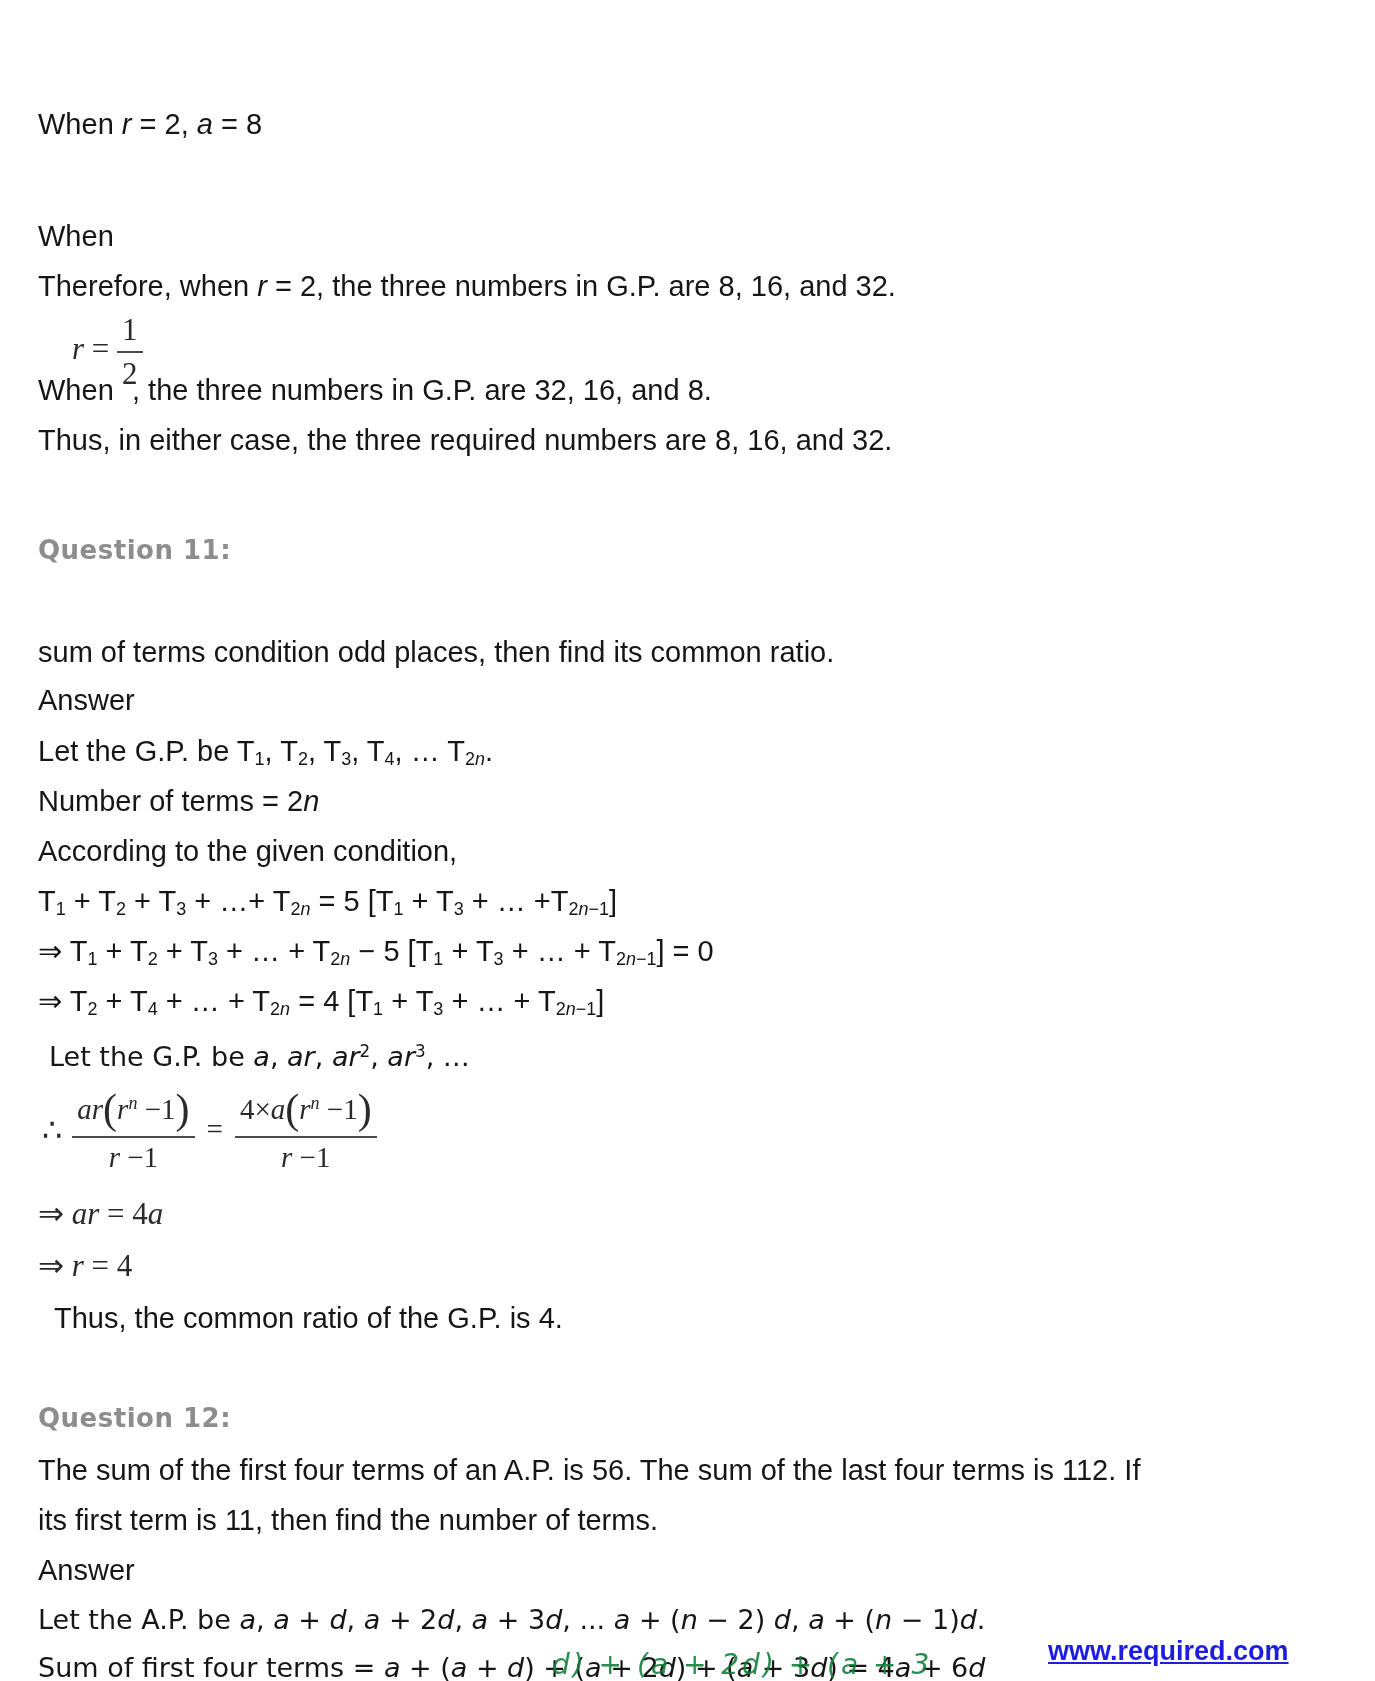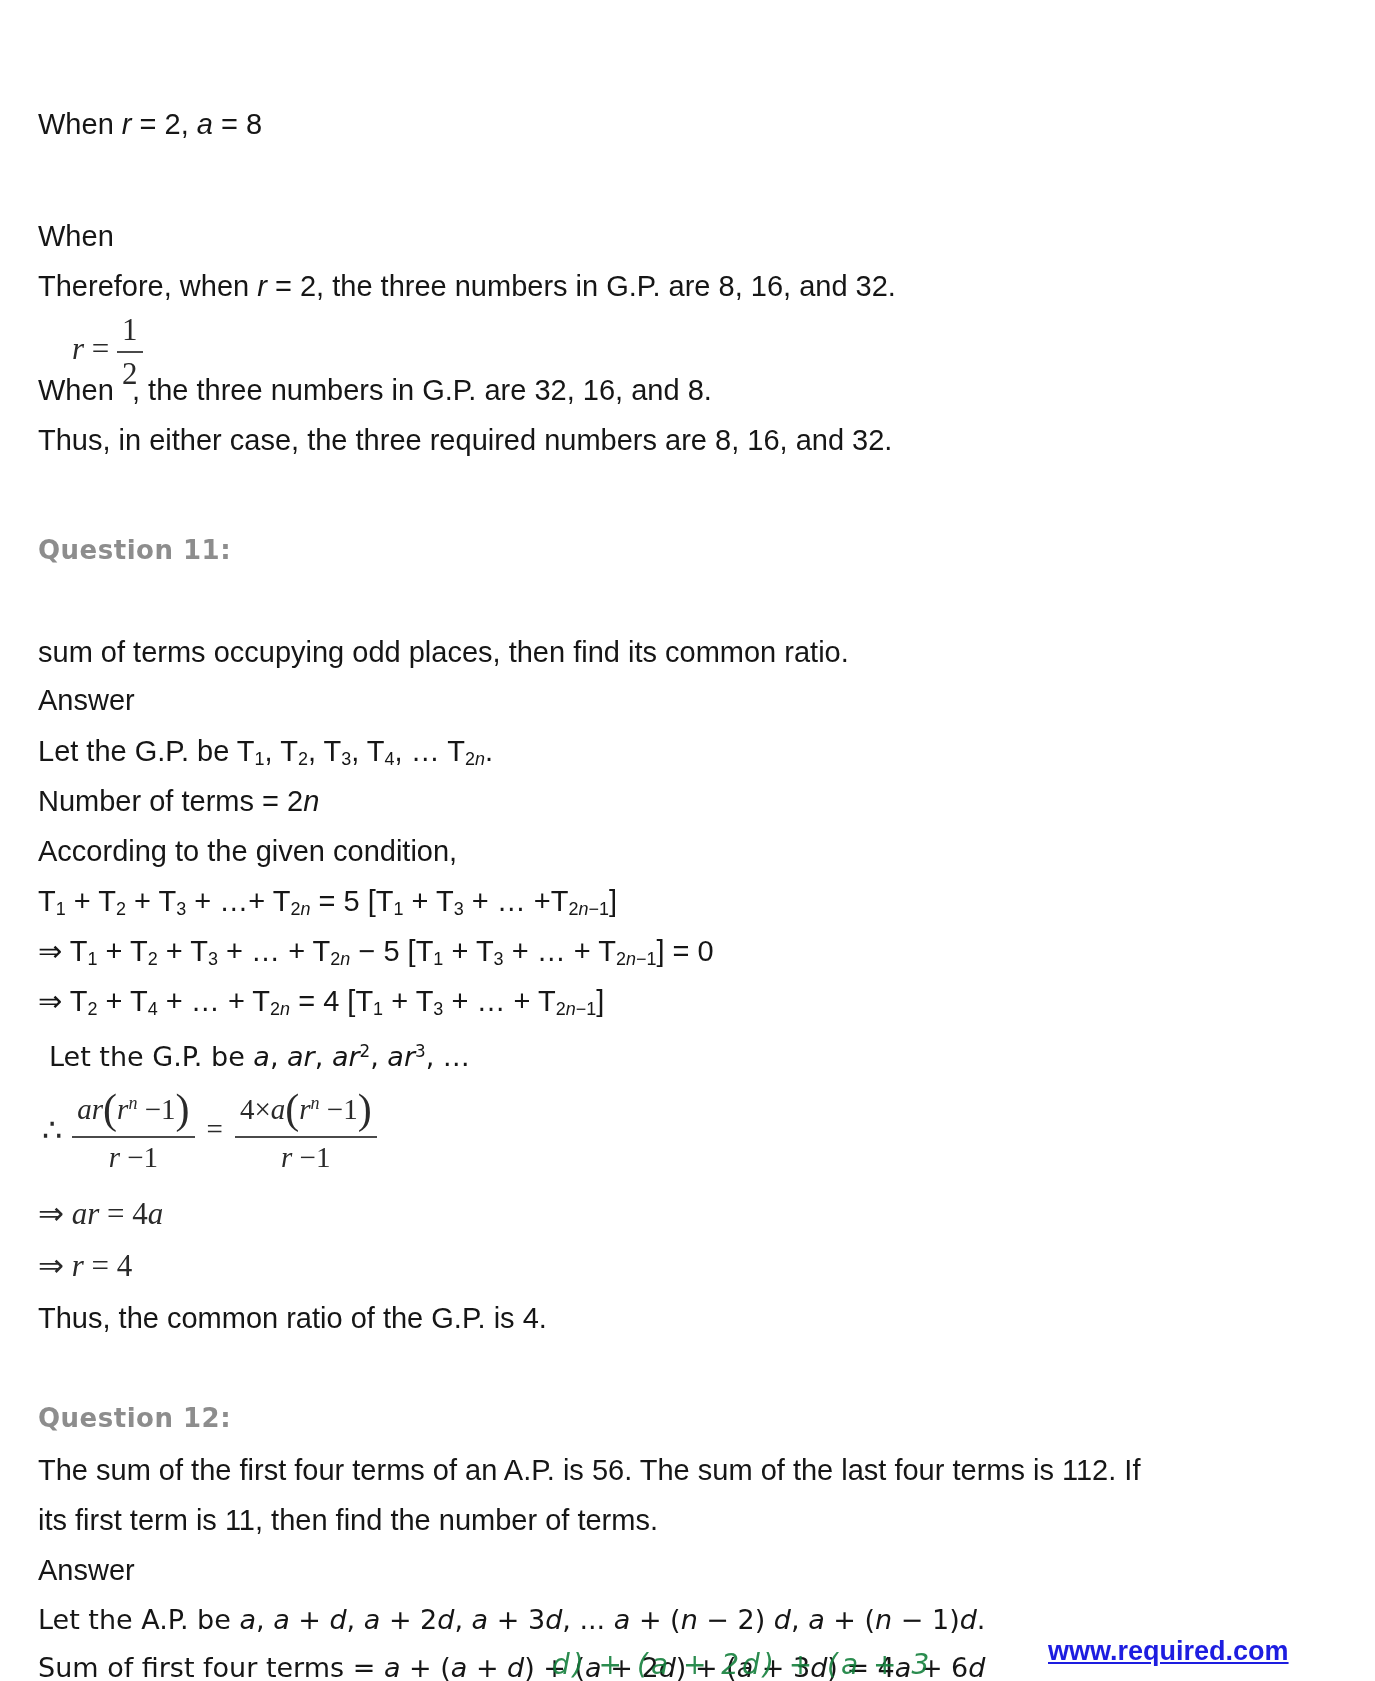--- a/index.html
+++ b/index.html
@@ -76,21 +76,21 @@
 
 <div class="page">
     <div class="block blk-body" style="top: 106px;">When <i>r</i> = 2, <i>a</i> = 8</div>
     <div class="block blk-body" style="top: 218px;">When</div>
     <div class="block blk-body" style="top: 268px;">Therefore, when <i>r</i> = 2, the three numbers in G.P. are 8, 16, and 32.</div>
     <div class="block blk-serif" style="top: 312px; left: 72px;"><i>r</i> = <span class="frac"><span class="num">1</span><span class="den">2</span></span></div>
     <div class="block blk-body" style="top: 372px; left: 38px;">When</div>
     <div class="block blk-body" style="top: 372px; left: 132px;">, the three numbers in G.P. are 32, 16, and 8.</div>
     <div class="block blk-body" style="top: 422px;">Thus, in either case, the three required numbers are 8, 16, and 32.</div>
     <div class="block blk-heading" style="top: 532px;">Question 11:</div>
-    <div class="block blk-body" style="top: 634px;">sum of terms occupying odd places, then find its common ratio.</div>
+    <div class="block blk-body" style="top: 634px;">sum of terms condition odd places, then find its common ratio.</div>
     <div class="block blk-body" style="top: 682px;">Answer</div>
     <div class="block blk-body" style="top: 733px;">Let the G.P. be T<sub>1</sub>, T<sub>2</sub>, T<sub>3</sub>, T<sub>4</sub>, … T<sub>2<i>n</i></sub>.</div>
     <div class="block blk-body" style="top: 783px;">Number of terms = 2<i>n</i></div>
     <div class="block blk-body" style="top: 833px;">According to the given condition,</div>
     <div class="block blk-body" style="top: 883px;">T<sub>1</sub> + T<sub>2</sub> + T<sub>3</sub> + …+ T<sub>2<i>n</i></sub> = 5 [T<sub>1</sub> + T<sub>3</sub> + … +T<sub>2<i>n</i>−1</sub>]</div>
     <div class="block blk-body" style="top: 933px;">⇒ T<sub>1</sub> + T<sub>2</sub> + T<sub>3</sub> + … + T<sub>2<i>n</i></sub> − 5 [T<sub>1</sub> + T<sub>3</sub> + … + T<sub>2<i>n</i>−1</sub>] = 0</div>
     <div class="block blk-body" style="top: 983px;">⇒ T<sub>2</sub> + T<sub>4</sub> + … + T<sub>2<i>n</i></sub> = 4 [T<sub>1</sub> + T<sub>3</sub> + … + T<sub>2<i>n</i>−1</sub>]</div>
     <div class="block blk-wide" style="top: 1033px; margin-left: 11px;">Let the G.P. be <i>a</i>, <i>ar</i>, <i>ar</i><sup>2</sup>, <i>ar</i><sup>3</sup>, …</div>
     <div class="block blk-formula" style="top: 1085px; left: 42px;">
       <span class="tf">∴</span>
@@ -99,21 +99,21 @@
         <span class="den"><i>r</i> −1</span>
       </span>
       <span class="eqs">=</span>
       <span class="frac">
         <span class="num">4×<i>a</i><span class="bp">(</span><i>r</i><sup><i>n</i></sup> −1<span class="bp">)</span></span>
         <span class="den"><i>r</i> −1</span>
       </span>
     </div>
     <div class="block blk-serif" style="top: 1196px;">⇒ <i>ar</i> = 4<i>a</i></div>
     <div class="block blk-serif" style="top: 1248px;">⇒ <i>r</i> = 4</div>
-    <div class="block blk-body" style="top: 1300px;">Thus, the common ratio of the G.P. is 4.</div>
+    <div class="block blk-body" style="top: 1300px; margin-left: 16px;">Thus, the common ratio of the G.P. is 4.</div>
     <div class="block blk-heading" style="top: 1400px;">Question 12:</div>
     <div class="block blk-body" style="top: 1452px;">The sum of the first four terms of an A.P. is 56. The sum of the last four terms is 112. If</div>
     <div class="block blk-body" style="top: 1502px;">its first term is 11, then find the number of terms.</div>
     <div class="block blk-body" style="top: 1552px;">Answer</div>
     <div class="block blk-wide" style="top: 1602px;">Let the A.P. be <i>a</i>, <i>a</i> + <i>d</i>, <i>a</i> + 2<i>d</i>, <i>a</i> + 3<i>d</i>, ... <i>a</i> + (<i>n</i> − 2) <i>d</i>, <i>a</i> + (<i>n</i> − 1)<i>d</i>.</div>
     <div class="block blk-wide" style="top: 1650px;">Sum of first four terms = <i>a</i> + (<i>a</i> + <i>d</i>) + (<i>a</i> + 2<i>d</i>) + (<i>a</i> + 3<i>d</i>) = 4<i>a</i> + 6<i>d</i></div>
     <div class="block blk-red" style="top: 1648px; left: 552px;">d) + (a + 2d) + (a + 3</div>
   </div>
 
 <a class="site-link">www.required.com</a>

